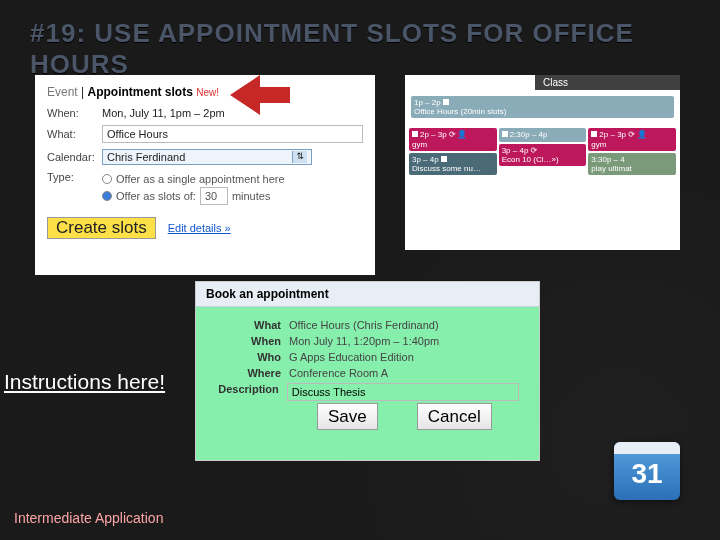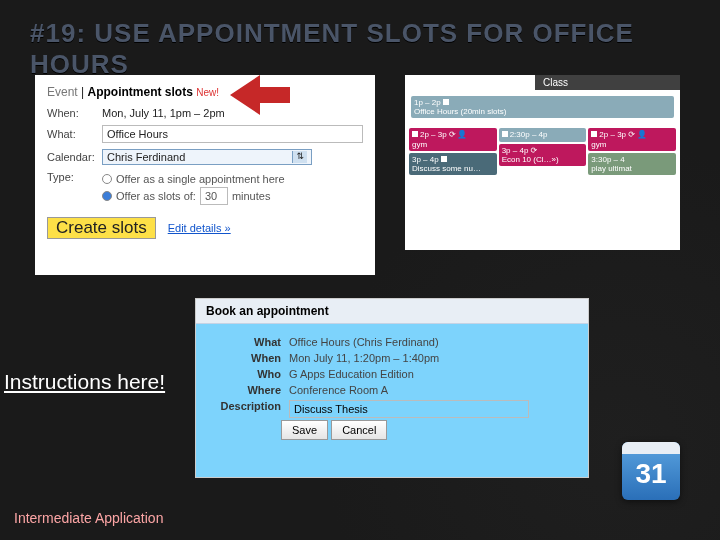--- a/index.html
+++ b/index.html
@@ -30,33 +30,33 @@
   .panel-b{position:absolute;left:405px;top:75px;width:275px;height:175px;background:#fff;font-size:9px;}
   .class-hdr{background:#404040;color:#fff;font-size:10px;padding:2px 8px;text-align:left;margin-left:130px;}
   .cal-body{display:flex;gap:2px;padding:4px;}
   .col{flex:1;display:flex;flex-direction:column;gap:2px;}
   .ev{background:#be185d;color:#fff;font-size:8px;padding:2px 3px;border-radius:2px;line-height:1.15;}
   .ev.lt{background:#8aabb8;}
   .ev.gr{background:#7a9a7a;}
   .ev.dk{background:#4a6a78;}
   .tiny-ic{display:inline-block;width:6px;height:6px;background:#fff;margin-right:2px;}
 
-  .panel-c{position:absolute;left:195px;top:298px;width:394px;height:180px;background:#7dd3fc;border:1px solid #ccc;font-size:11px;}
+  .panel-c{position:absolute;left:195px;top:281px;width:345px;height:180px;background:#86efac;border:1px solid #ccc;font-size:11px;}
   .pc-hdr{background:#e8eef5;border-bottom:1px solid #c5d3e5;padding:5px 10px;font-weight:bold;font-size:12px;}
   .pc-body{padding:8px 12px;}
   .pc-row{display:flex;margin:4px 8px;font-size:11px;}
   .pc-row label{width:65px;text-align:right;margin-right:8px;font-weight:bold;color:#333;}
   .pc-row .v{color:#444;}
   .pc-inp{border:1px solid #bbb;padding:2px 4px;width:240px;font-size:11px;}
   .pc-btns{margin-left:73px;margin-top:6px;}
-  .gbtn{border:1px solid #999;background:linear-gradient(#fff,#e5e5e5);padding:3px 10px;font-size:11px;}
+  .gbtn{border:1px solid #999;background:linear-gradient(#fff,#e5e5e5);padding:3px 10px;font-size:17px;margin-left:36px;}
 
   .instr-link{position:absolute;left:4px;top:370px;color:#fff;font-size:21px;text-decoration:underline;font-family:Arial;}
   .footer-txt{position:absolute;left:14px;bottom:14px;color:#fca5a5;font-size:14px;}
-  .cal-icon{position:absolute;right:40px;bottom:40px;width:58px;height:58px;background:linear-gradient(#5aa3e0,#2a6fb8);border-radius:6px;display:flex;flex-direction:column;align-items:center;justify-content:center;box-shadow:0 2px 6px rgba(0,0,0,.5);}
+  .cal-icon{position:absolute;right:40px;bottom:40px;width:66px;height:58px;background:linear-gradient(#5aa3e0,#2a6fb8);border-radius:6px;display:flex;flex-direction:column;align-items:center;justify-content:center;box-shadow:0 2px 6px rgba(0,0,0,.5);}
   .cal-icon .flip{position:absolute;top:0;left:0;right:0;height:12px;background:#e8eef5;border-radius:6px 6px 0 0;}
   .cal-icon .num{color:#fff;font-size:28px;font-weight:bold;margin-top:6px;}
 </style>
 </head>
 <body>
 
 <div class="bg-curve"></div>
 
 <div class="slide-title">#19: USE APPOINTMENT SLOTS FOR OFFICE HOURS</div>
 

